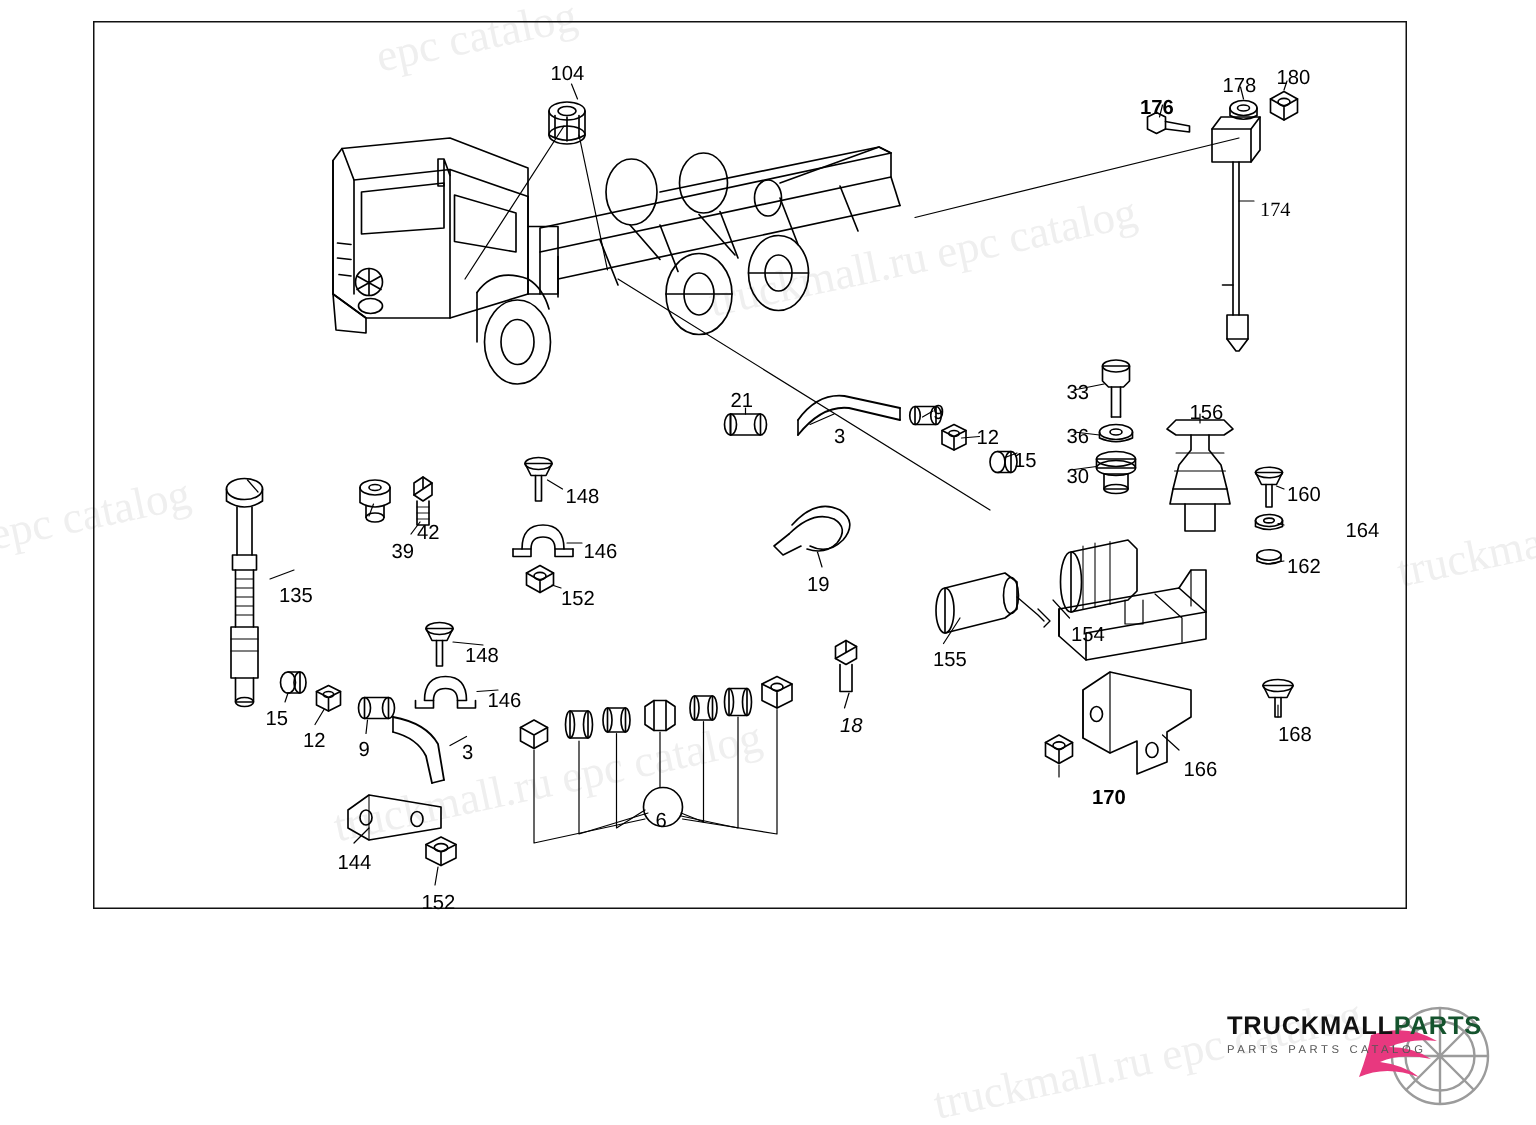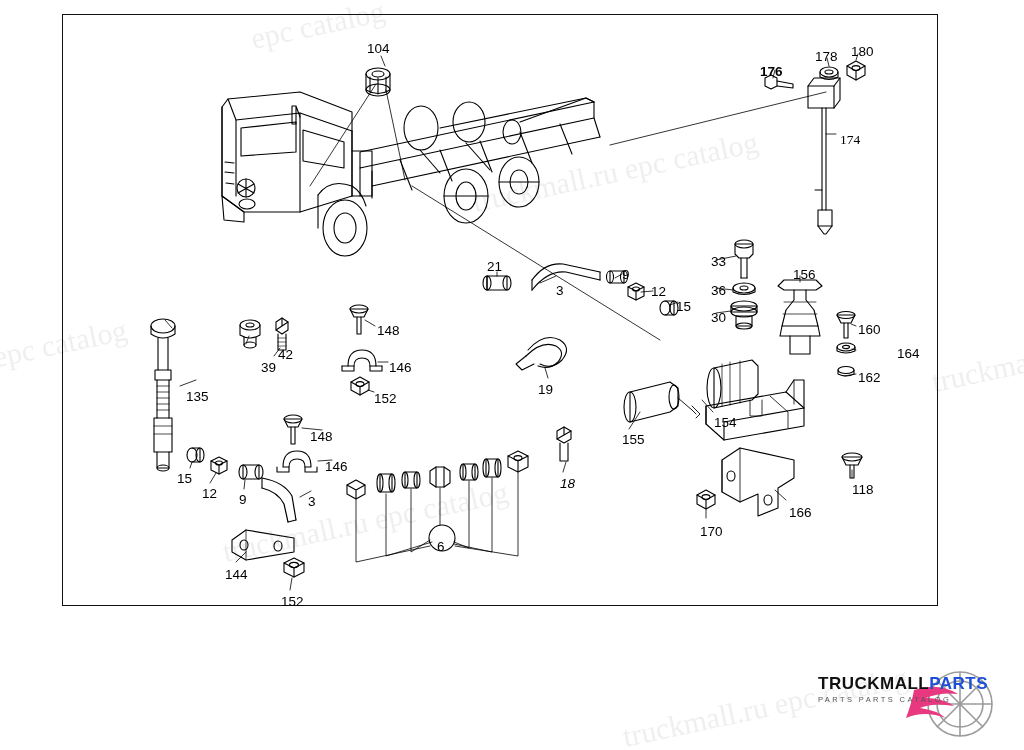--- a/index.html
+++ b/index.html
@@ -65,21 +65,21 @@
   .logo-text {
     position: absolute;
     left: 0;
     top: 14px;
     font-family: "Liberation Sans", sans-serif;
     font-size: 17px;
     font-weight: bold;
     letter-spacing: 0.5px;
     color: #111;
   }
-  .logo-text .pink { color: #1d4ed8; }
+  .logo-text .pink { color: #14532d; }
   .logo-sub {
     position: absolute;
     left: 0;
     top: 35px;
     font-size: 7.5px;
     letter-spacing: 2.4px;
     color: #555;
   }
 </style>
 </head>
@@ -543,24 +543,24 @@
       <div class="lbl" style="left: 374px; top: 391px;">152</div>
       <div class="lbl" style="left: 714px; top: 415px;">154</div>
       <div class="lbl" style="left: 622px; top: 432px;">155</div>
       <div class="lbl" style="left: 310px; top: 429px;">148</div>
       <div class="lbl" style="left: 325px; top: 459px;">146</div>
       <div class="lbl" style="left: 560px; top: 476px; font-style: italic;">18</div>
       <div class="lbl" style="left: 177px; top: 471px;">15</div>
       <div class="lbl" style="left: 202px; top: 486px;">12</div>
       <div class="lbl" style="left: 239px; top: 492px;">9</div>
       <div class="lbl" style="left: 308px; top: 494px;">3</div>
-      <div class="lbl" style="left: 852px; top: 482px;">118</div>
+      <div class="lbl" style="left: 852px; top: 482px;">168</div>
       <div class="lbl" style="left: 437px; top: 539px;">6</div>
       <div class="lbl" style="left: 789px; top: 505px;">166</div>
-      <div class="lbl" style="left: 700px; top: 524px;">170</div>
+      <div class="lbl" style="left: 728px; top: 524px; font-weight: bold;">170</div>
       <div class="lbl" style="left: 225px; top: 567px;">144</div>
       <div class="lbl" style="left: 281px; top: 594px;">152</div>
     </div>
 
   <div class="logo">
     <svg width="190" height="78" viewBox="0 0 190 78">
       <g stroke="#9b9b9b" fill="none" stroke-width="1.6">
         <circle cx="142" cy="44" r="32"></circle>
         <circle cx="142" cy="44" r="23"></circle>
         <path d="M142 12 L142 76 M110 44 L174 44 M119 21 L165 67 M165 21 L119 67"></path>

